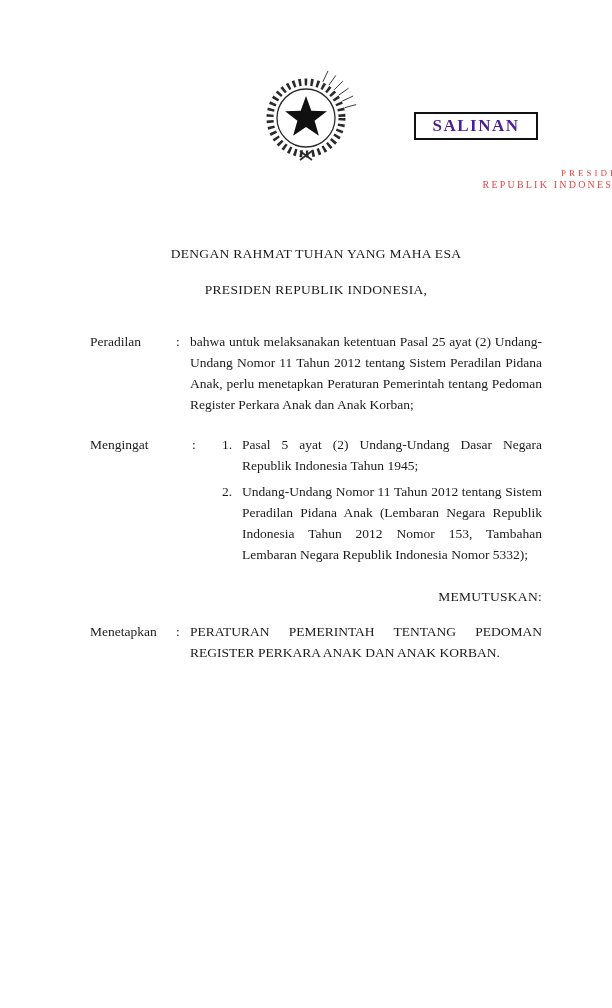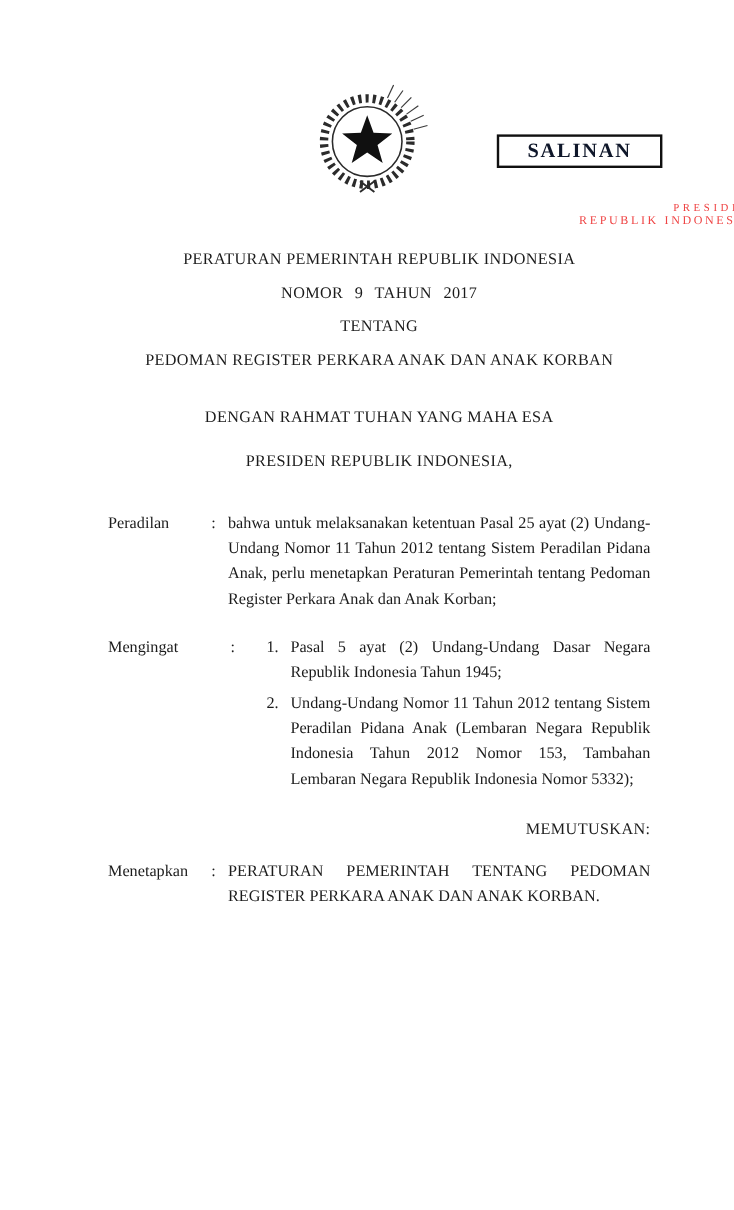--- a/index.html
+++ b/index.html
@@ -21,30 +21,30 @@
     left: 50%;
     transform: translateX(-50%);
     width: 120px;
     height: 100px;
   }
   
   .salinan-box {
     position: absolute;
     top: 112px;
     left: 414px;
-    width: 138px;
+    width: 124px;
     height: 28px;
     border: 2.5px solid #101010;
     display: flex;
     align-items: center;
     justify-content: center;
     font-weight: bold;
     font-size: 17px;
     letter-spacing: 1.5px;
-    color: #0f172a;
+    color: #4c1d95;
   }
   
   .letterhead {
     position: absolute;
     top: 168px;
     left: 16px;
     width: 100%;
     text-align: right;
     color: #ef4444;
   }
@@ -68,21 +68,21 @@
     line-height: 21px;
   }
   .doc-title p {
     text-align: center;
     margin-bottom: 7px;
     letter-spacing: 0.3px;
   }
   .nomor-line { word-spacing: 6px; }
   .grace-line {
     text-align: center;
-    margin-top: 27px;
+    margin-top: 38px;
     letter-spacing: 0.3px;
   }
   .president-line {
     text-align: center;
     margin-top: 15px;
     letter-spacing: 0.3px;
   }
   .clause {
     display: grid;
     grid-template-columns: 86px 14px 1fr;
@@ -145,26 +145,20 @@
     <span>SALINAN</span>
   </div>
 
   <div class="letterhead">
     <div class="lh1">PRESIDEN</div>
     <div class="lh2">REPUBLIK INDONESIA</div>
   </div>
 
   <div class="content">
 
-    <div class="doc-title">
-      <p>PERATURAN PEMERINTAH REPUBLIK INDONESIA</p>
-      <p class="nomor-line">NOMOR 9 TAHUN 2017</p>
-      <p>TENTANG</p>
-      <p>PEDOMAN REGISTER PERKARA ANAK DAN ANAK KORBAN</p>
-    </div>
 
     <p class="grace-line">DENGAN RAHMAT TUHAN YANG MAHA ESA</p>
     <p class="president-line">PRESIDEN REPUBLIK INDONESIA,</p>
 
     <div class="clause clause-menimbang">
       <div>Peradilan</div>
       <div>:</div>
       <div class="clause-text">bahwa untuk melaksanakan ketentuan Pasal 25 ayat (2) Undang-Undang Nomor 11 Tahun 2012 tentang Sistem Peradilan Pidana Anak, perlu menetapkan Peraturan Pemerintah tentang Pedoman Register Perkara Anak dan Anak Korban;</div>
     </div>
 

